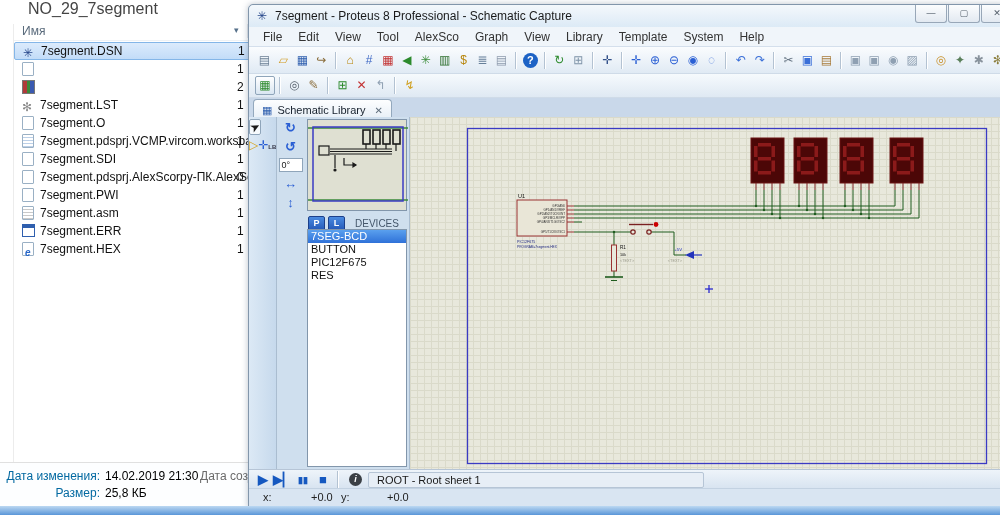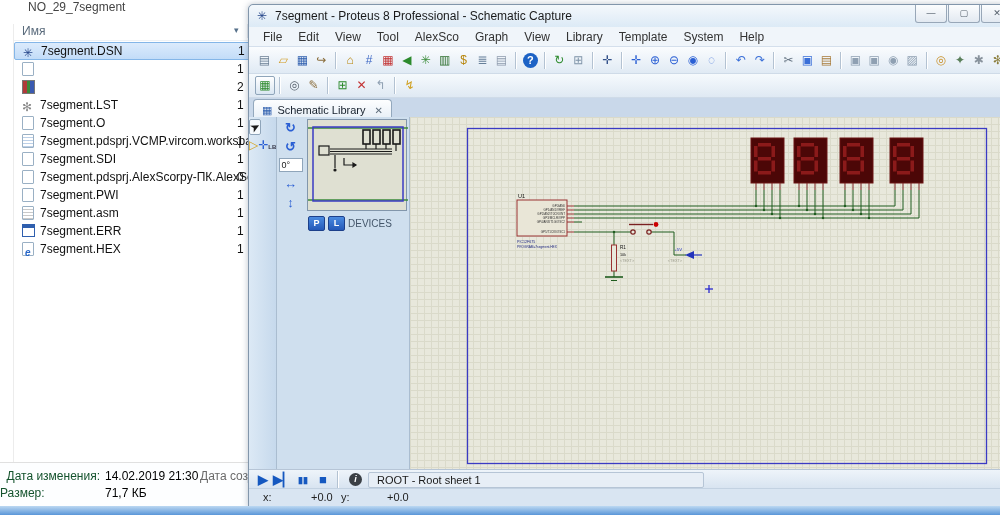--- a/index.html
+++ b/index.html
@@ -1,21 +1,21 @@
 <!DOCTYPE html>
 <html><head>
 <meta charset="utf-8">
 <style>
   html,body{margin:0;padding:0}
   body{width:1000px;height:515px;overflow:hidden;position:relative;background:#fff;
        font-family:"Liberation Sans",sans-serif;-webkit-font-smoothing:antialiased}
 
   
   #explorer{position:absolute;inset:0;background:#fff}
-  .crumb{position:absolute;left:28px;top:0px;font-size:12px;color:#444}
+  .crumb{position:absolute;left:28px;top:0px;font-size:16px;color:#444}
   .tree-sep{position:absolute;left:13px;top:24px;bottom:53px;width:1px;background:#ececec}
   .lhead{position:absolute;left:14px;top:22px;right:0;height:18px;border-bottom:1px solid #eef2f6;color:#5a6b7c;font-size:12px}
   .lhead .hname{position:absolute;left:8px;top:2px}
   .lhead .harrow{position:absolute;left:220px;top:3px;font-size:9px;color:#55708a}
   .lhead .hsep{position:absolute;left:233px;top:2px;bottom:2px;width:1px;background:#e4e8ec}
   .lhead .hdate{position:absolute;left:239px;top:2px}
   #filelist{position:absolute;left:14px;top:42px;right:0}
   .frow{position:relative;height:18px;line-height:18px;font-size:12px;color:#111;white-space:nowrap}
   .frow.sel{background:linear-gradient(#dcebfc,#c2dcf8);border:1px solid #84b6e8;border-radius:2px;height:16px;line-height:16px}
   .fic{position:absolute;left:8px;top:2px;width:12px;height:13px;display:inline-block}
@@ -25,21 +25,21 @@
   .i-doc{background:repeating-linear-gradient(#fff 0 2px,#bcd0e8 2px 3px)}
   .i-asm{background:repeating-linear-gradient(#fff 0 2px,#c9c9c9 2px 3px)}
   .i-proteus::before{content:"✳";color:#2a4a8c;font-size:12px;line-height:13px}
   .i-gear::before{content:"✻";color:#8a8a8a;font-size:12px;line-height:13px}
   .i-rar{width:11px;height:12px;border:1px solid #777;
          background:linear-gradient(90deg,#b03a3a 33%,#3a8a3a 33% 66%,#3a5ab0 66%)}
   .i-err{width:11px;height:11px;background:#fff;border:1px solid #2f5fae}
   .i-err::before{content:"";display:block;height:3px;background:#2f5fae}
   .i-hex::before{content:"e";color:#2867c8;font-weight:bold;font-style:italic;font-size:10px;line-height:12px;padding-left:2px}
   #details{position:absolute;left:0;right:0;top:462px;height:46px;border-top:1px solid #e0e0e0;background:#fdfeff;font-size:12px}
-  #details .dl{color:#14532d}
+  #details .dl{color:#0369a1}
   #details .row1{position:absolute;top:6px;left:0;right:0}
   #details .row2{position:absolute;top:23px;left:0;right:0}
   #details .lab{position:absolute;right:900px;left:0;text-align:right}
   #details .val{position:absolute;left:105px;color:#000}
   #details .created{position:absolute;left:200px;color:#6a6a6a}
   #taskstrip{position:absolute;left:0;right:0;bottom:0;height:9px;z-index:40;
              background:linear-gradient(#bcd8f2,#5a96d8)}
 
   
   #pwin{position:absolute;left:248px;top:4px;width:758px;height:502px;z-index:20;
@@ -75,21 +75,21 @@
   .mbtn.tiny{font-size:6px;font-weight:bold;letter-spacing:0;color:#334}
   .rotA{display:inline-block;transform:rotate(-28deg)}
   #orientbar{position:absolute;left:28px;top:0;width:27px;height:110px}
   .obtn{width:19px;height:17px;line-height:17px;margin:2px auto 0;text-align:center;font-size:13px;color:#2a5fd4;font-weight:bold}
   .angle{width:20px;height:12px;margin:3px auto;background:#fff;border:1px solid #8fa5ba;font-size:9px;line-height:12px;padding-left:2px;color:#222}
   #selector{position:absolute;left:56px;top:0;width:104px;bottom:0}
   #minimap{margin:2px;height:90px;background:#dfe0d2;border:1px solid #8296ab}
   #devhead{height:20px;display:flex;align-items:center;gap:3px;padding:0 3px}
   .plbtn{width:15px;height:13px;background:linear-gradient(#4a8ae0,#2559b8);border:1px solid #1c3f8a;border-radius:2px;
          color:#fff;font-size:9px;font-weight:bold;text-align:center;line-height:13px}
-  #devlabel{flex:1;text-align:left;font-size:10px;color:#44566a}
+  #devlabel{flex:1;text-align:center;font-size:10px;color:#44566a}
   #devlist{position:absolute;left:2px;right:2px;top:112px;bottom:2px;background:#fff;border:1px solid #8296ab;font-size:11px}
   .ditem{height:13px;line-height:13px;padding:0 3px;color:#111;white-space:nowrap}
   .ditem.sel{background:linear-gradient(#5aa0ee,#2f71d8);color:#fff}
   #canvas{position:absolute;left:160px;right:0;top:0;bottom:0;border-left:1px solid #aabdd0;
           background-color:#e8e8dc;
           background-image:linear-gradient(#dadaca 1px,transparent 1px),linear-gradient(90deg,#dadaca 1px,transparent 1px);
           background-size:7px 7px}
   #canvas svg{position:absolute;inset:0}
 
   #animbar{position:absolute;left:0;right:0;bottom:18px;height:19px;border-top:1px solid #b6c5d6;
@@ -177,22 +177,22 @@
         <span class="fdigit">1</span>
       </div>
     </div>
   <div id="details">
     <div class="row1">
       <span class="lab dl" style="width:100px;right:auto">Дата изменения:</span>
       <span class="val">14.02.2019 21:30</span>
       <span class="created">Дата созда</span>
     </div>
     <div class="row2">
-      <span class="lab dl" style="width:100px;right:auto;text-align:left;left:0">Размер:</span>
-      <span class="val">71,7 КБ</span>
+      <span class="lab dl" style="width:100px;right:auto;text-align:right;left:0">Размер:</span>
+      <span class="val">25,8 КБ</span>
     </div>
   </div>
 </div>
 <div id="taskstrip"></div>
 
 <div id="pwin">
   <div id="titlebar">
     <span class="appicon">✳</span>
     <span class="ttl">7segment - Proteus 8 Professional - Schematic Capture</span>
     <span class="winbtns">
@@ -316,20 +316,26 @@
               <path d="M48 45 l-3 -2 v4 z" fill="#1a1a1a"></path>
           </g>
           <circle cx="27" cy="50" r="1.6" fill="#1a1a1a"></circle>
         </svg>
       </div>
       <div id="devhead">
         <span class="plbtn">P</span>
         <span class="plbtn">L</span>
         <span id="devlabel">DEVICES</span>
       </div>
+      <div id="devlist">
+          <div class="ditem sel">7SEG-BCD</div>
+          <div class="ditem">BUTTON</div>
+          <div class="ditem">PIC12F675</div>
+          <div class="ditem">RES</div>
+        </div>
     </div>
 
     <div id="canvas">
       <svg viewBox="0 0 596 350" width="596" height="350">
 
         <rect x="57.5" y="11.5" width="519" height="335" fill="none" stroke="#3b3bc4" stroke-width="1.3"></rect>
 
         <g>
           <g>
             <rect x="341" y="21" width="33" height="45" fill="#4c0707" stroke="#6b1515"></rect>

